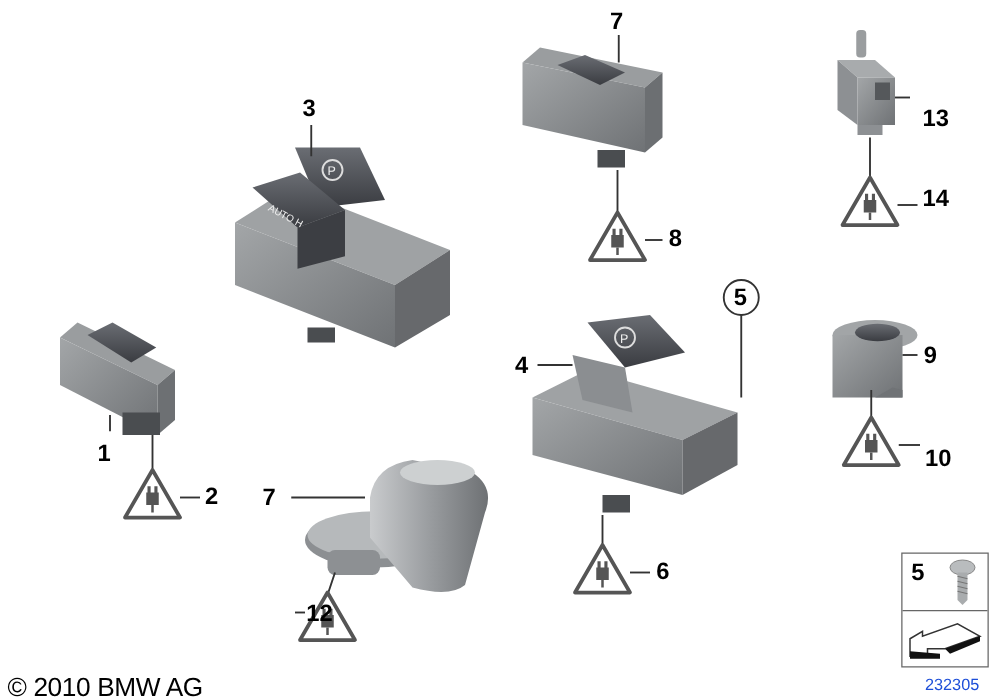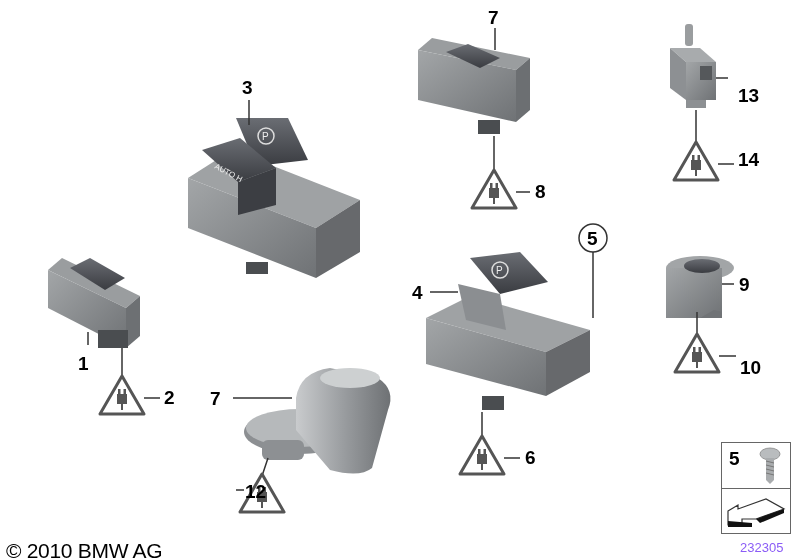--- a/index.html
+++ b/index.html
@@ -3,21 +3,21 @@
   <meta charset="utf-8">
   <style>
     html, body { margin: 0; padding: 0; background: #ffffff; }
     body { width: 800px; height: 560px; position: relative; overflow: hidden;
            font-family: "Liberation Sans", sans-serif; }
     #stage { position: absolute; left: 0; top: 0; width: 800px; height: 560px; }
     .callout { position: absolute; font-family: "Liberation Sans", sans-serif;
                font-weight: bold; font-size: 19px; color: #000; line-height: 1; }
     .copyright { position: absolute; left: 6px; top: 539px; font-size: 21px; color: #000;
                  font-family: "Liberation Sans", sans-serif; letter-spacing: -0.3px; }
-    .diagram-id { position: absolute; left: 740px; top: 540px; font-size: 13px; color: #8b5cf6;
+    .diagram-id { position: absolute; left: 740px; top: 540px; font-size: 13px; color: #1d4ed8;
                   font-family: "Liberation Sans", sans-serif; }
     .legend-box { position: absolute; left: 721px; top: 442px; width: 68px; height: 90px;
                   border: 1px solid #666; background: #fff; }
     .legend-divider { position: absolute; left: 0; top: 45px; width: 68px; height: 1px; background: #666; }
     .legend-num { position: absolute; left: 7px; top: 5px; font-weight: bold; font-size: 19px; }
     svg text { font-family: "Liberation Sans", sans-serif; }
   </style>
 </head>
 <body>
 

